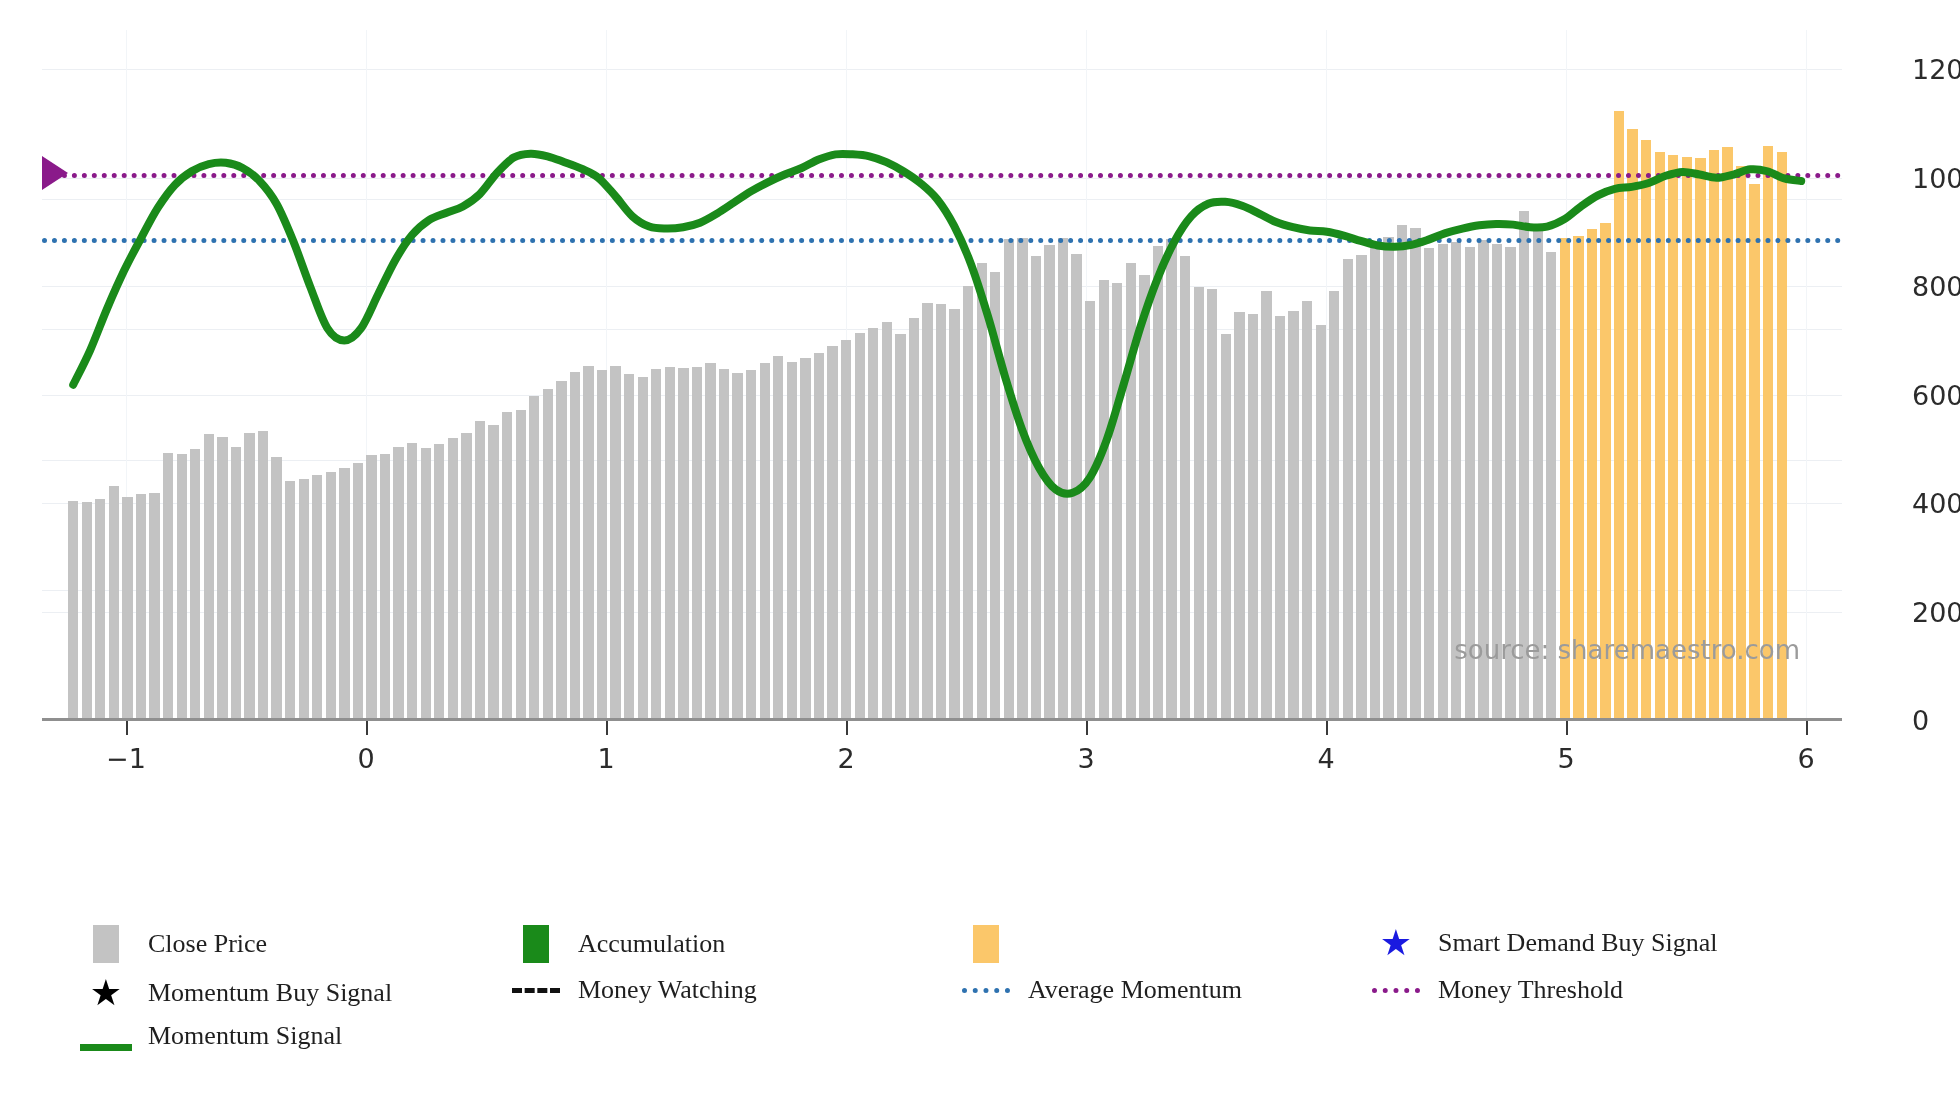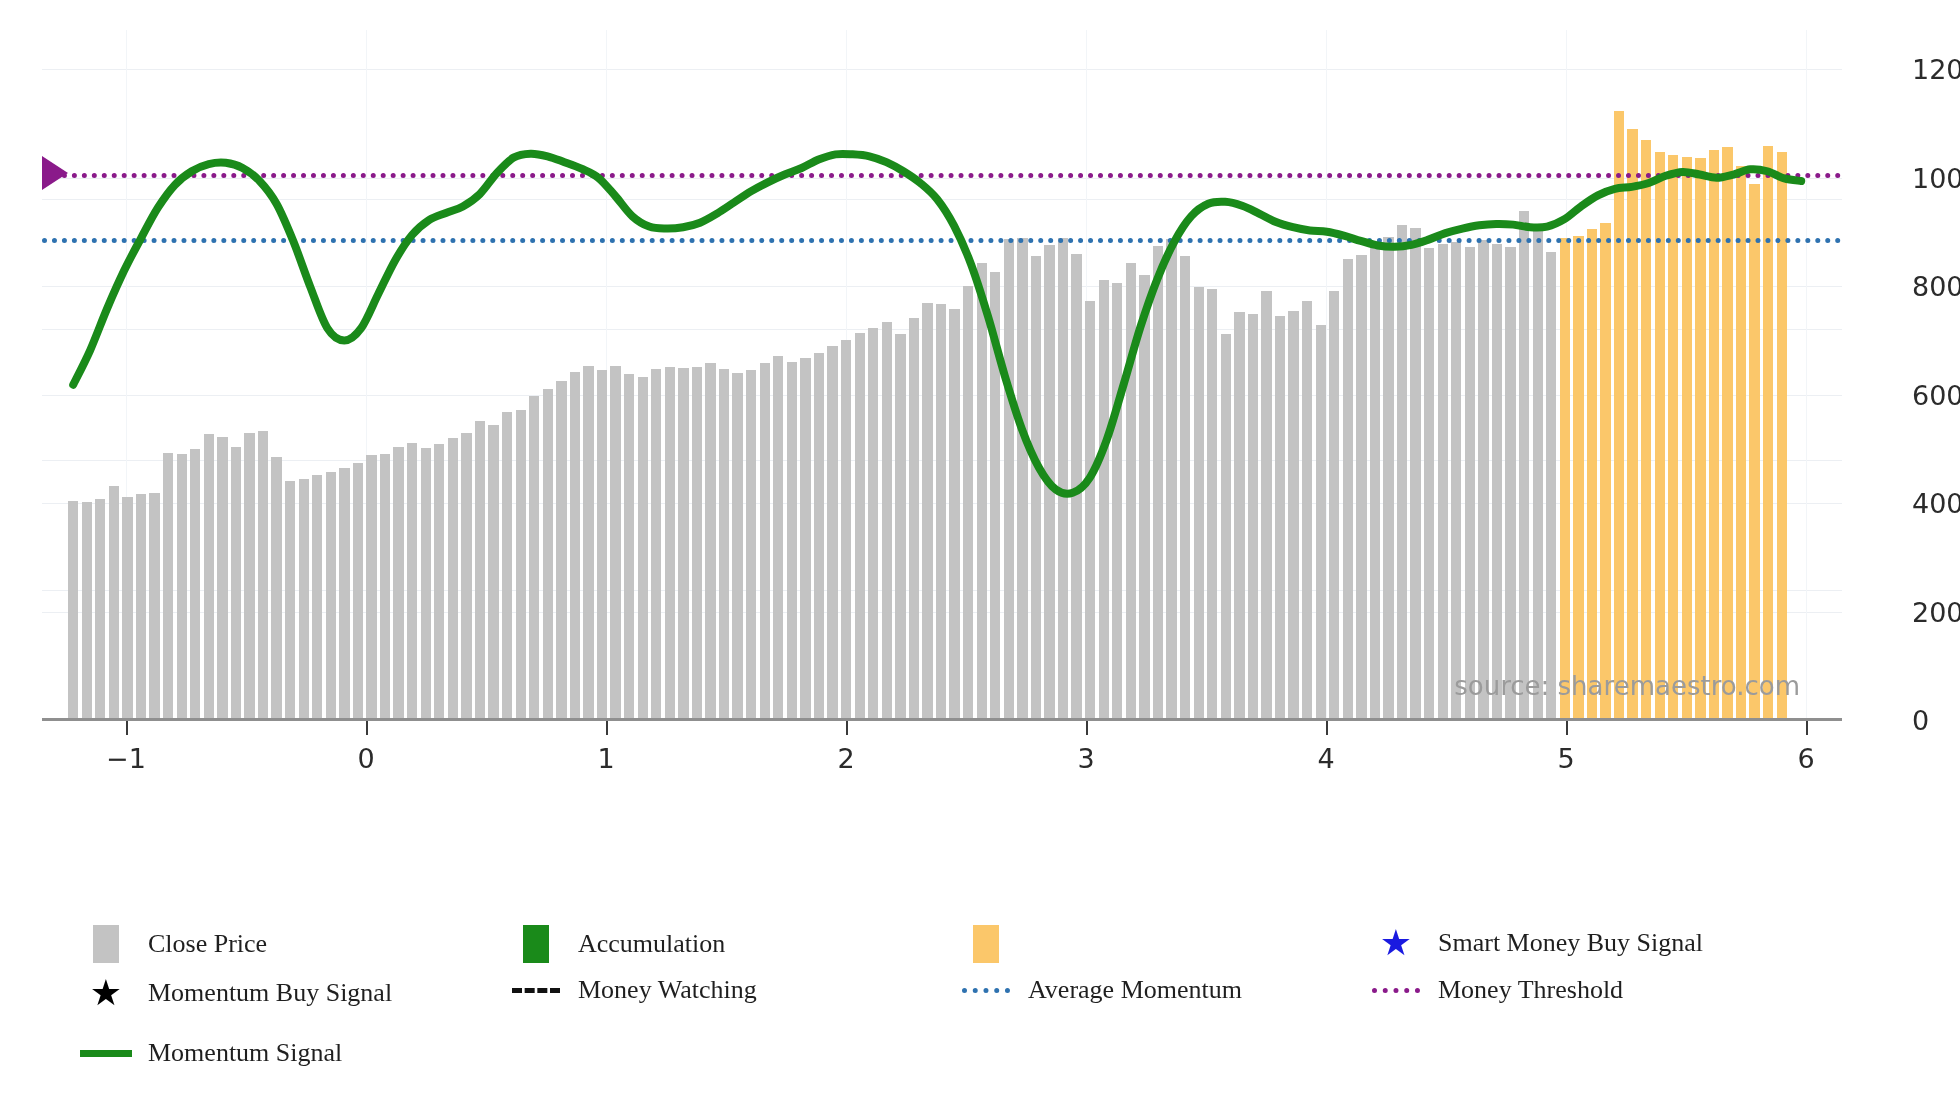--- a/index.html
+++ b/index.html
@@ -26,21 +26,21 @@
   .hline{position:absolute;left:0;width:1800px;height:0;border-top-width:5px;border-top-style:dotted;}
   #demand-line{border-top-color:#8a1a8a;}
   #avg-line{border-top-color:#2e72b0;}
 
   #demand-marker{position:absolute;width:0;height:0;border-top:17px solid transparent;border-bottom:17px solid transparent;border-left:26px solid #8a1a8a;}
 
   
   #curve{position:absolute;left:0;top:0;width:1800px;height:690px;}
 
   
-  #source{position:absolute;right:42px;top:605px;font-size:26px;color:#9b9b9b;margin-top:36px;}
+  #source{position:absolute;right:42px;top:605px;font-size:26px;color:#9b9b9b;}
 
   
   #legend{position:absolute;left:80px;top:925px;width:1860px;}
   .legend-row{display:flex;align-items:center;height:38px;margin-bottom:6px;}
   .legend-item{display:flex;align-items:center;font-family:Liberation Serif, serif;}
   .legend-label{font-size:26px;color:#1f1f1f;white-space:nowrap;margin-left:16px;}
   .swatch{width:26px;height:38px;flex:0 0 auto;}
   .swatch-wrap{width:52px;display:flex;justify-content:center;align-items:center;flex:0 0 auto;}
   .star{font-size:36px;line-height:36px;}
   .dashline{width:48px;height:0;border-top:5px dashed #111;}
@@ -266,21 +266,21 @@
         </div>
         <div class="legend-item" style="position: absolute; left: 880px; top: 0px;">
           <div class="swatch-wrap">
             <div class="swatch" style="background: rgb(251, 199, 106);"></div>
           </div>
         </div>
         <div class="legend-item" style="position: absolute; left: 1290px; top: 0px;">
           <div class="swatch-wrap">
             <div class="star" style="color: rgb(26, 26, 224);">★</div>
           </div>
-          <div class="legend-label">Smart Money Buy Signal</div>
+          <div class="legend-label">Smart Demand Buy Signal</div>
         </div>
       </div>
       <div class="legend-row" style="position: relative; height: 0px;">
         <div class="legend-item" style="position: absolute; left: 0px; top: 44px;">
           <div class="swatch-wrap">
             <div class="star" style="color: rgb(0, 0, 0);">★</div>
           </div>
           <div class="legend-label">Momentum Buy Signal</div>
         </div>
         <div class="legend-item" style="position: absolute; left: 430px; top: 44px;">
@@ -296,21 +296,21 @@
           <div class="legend-label">Average Momentum</div>
         </div>
         <div class="legend-item" style="position: absolute; left: 1290px; top: 44px;">
           <div class="swatch-wrap">
             <div class="dotline" style="border-top-color: rgb(138, 26, 138);"></div>
           </div>
           <div class="legend-label">Money Threshold</div>
         </div>
       </div>
       <div class="legend-row" style="position: relative; height: 0px;">
-        <div class="legend-item" style="position: absolute; left: 0px; top: 101px;">
+        <div class="legend-item" style="position: absolute; left: 0px; top: 84px; align-items: flex-end;">
           <div class="swatch-wrap">
             <div class="solidline" style="background: rgb(26, 138, 26);"></div>
           </div>
           <div class="legend-label">Momentum Signal</div>
         </div>
       </div>
     </div>
 
 </div>
 

